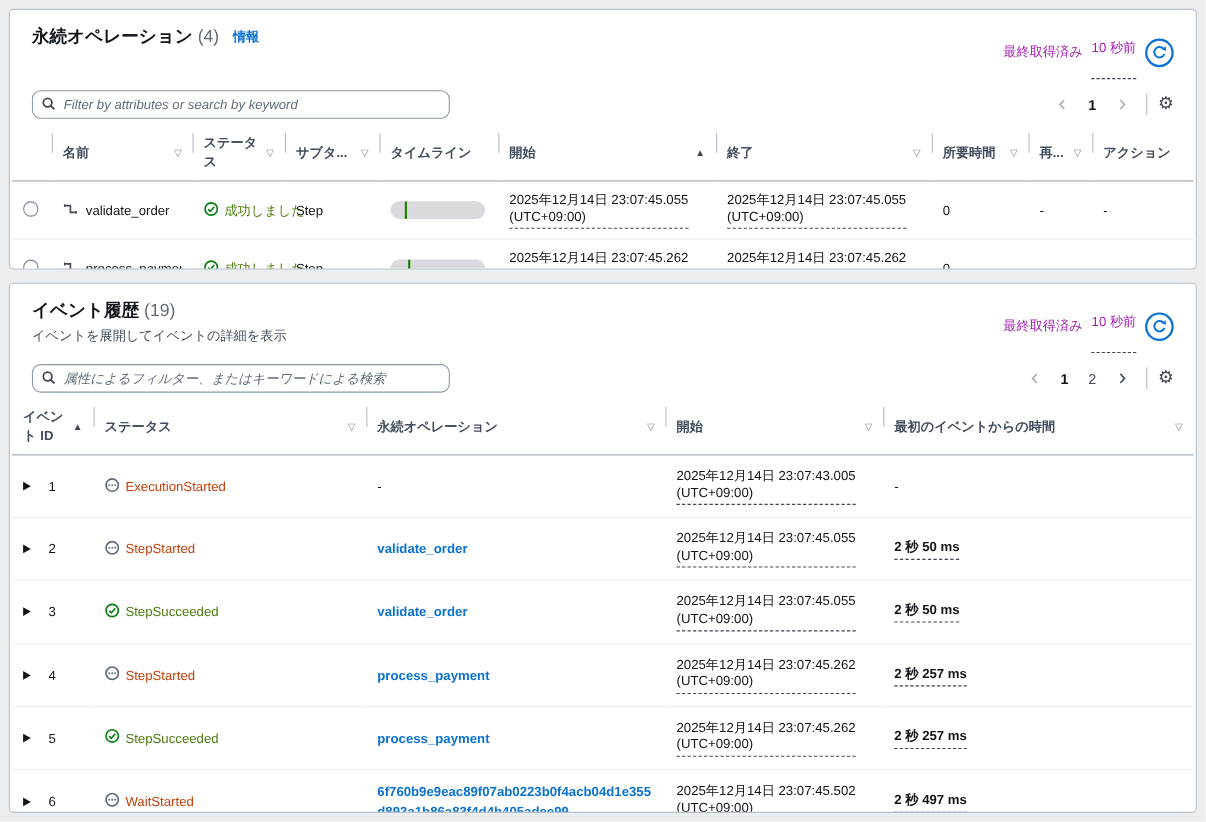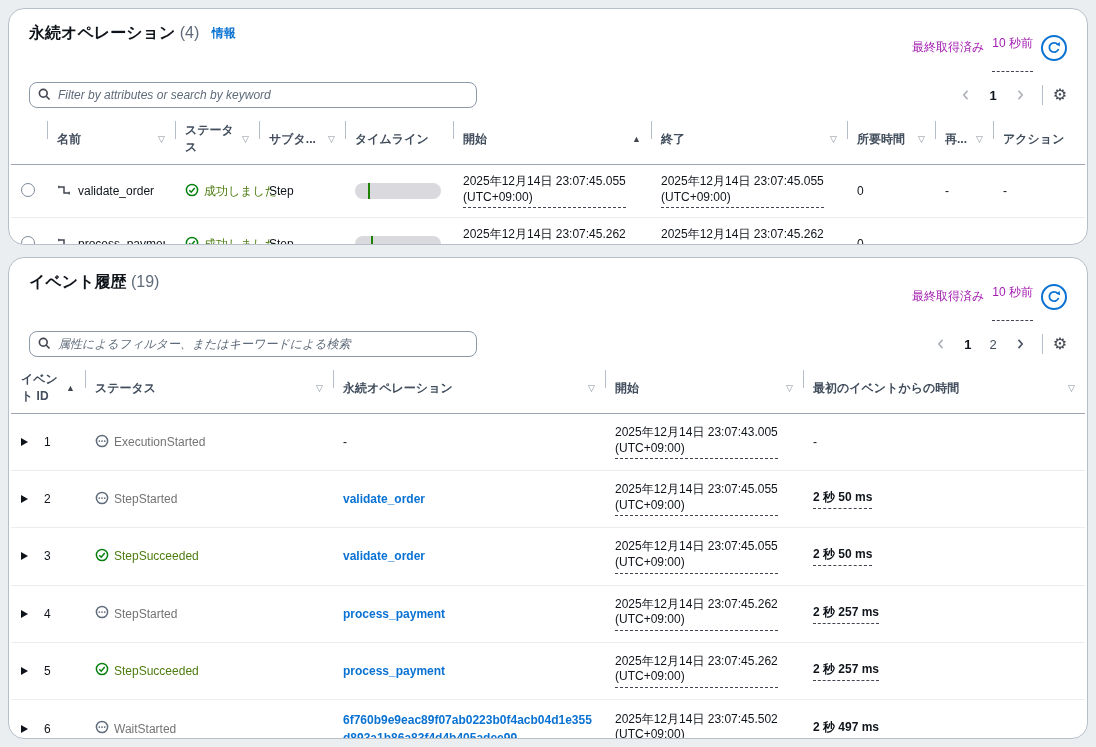--- a/index.html
+++ b/index.html
@@ -6,21 +6,21 @@
   html,body { width:1096px; height:747px; overflow:hidden; }
   body {
     background:#ebeef0;
     font-family:"Liberation Sans","DejaVu Sans",sans-serif;
     color:#0f141a;
     font-size:12px;
   }
   .card {
     background:#fff;
     border:1px solid #b7bfc9;
-    border-radius:16px;
+    border-radius:4px;
     margin:0 8px;
     overflow:hidden;
   }
   #ops-card { margin-top:8px; height:237px; }
   #events-card { margin-top:12px; height:482px; }
 
   .panel-head { display:flex; justify-content:space-between; align-items:flex-start; padding:14px 20px 0 20px; }
   .title-line { font-size:16px; }
   .panel-title { font-weight:700; color:#0f141a; }
   .panel-count { color:#5f6b7a; font-weight:400; }
@@ -29,21 +29,21 @@
 
   .fetch-area { display:flex; align-items:center; gap:8px; font-size:12px; color:#a21caf; white-space:nowrap; }
   .dashed-u { border-bottom:1px dashed #424650; padding-bottom:19px;margin-top:12px; }
   .refresh-btn {
     width:26px; height:26px; border-radius:50%;
     border:2px solid #0972d3; background:#fff;
     display:flex; align-items:center; justify-content:center; cursor:pointer;
   }
 
   .toolbar-row { display:flex; justify-content:space-between; align-items:center; padding:10px 20px 0 20px; }
-  .search-wrap { position:relative; width:448px; }
+  .search-wrap { position:relative; width:380px; }
   .search-wrap svg { position:absolute; left:9px; top:6px; }
   .search-input {
     width:100%; height:26px;
     border:1px solid #8c99a8; border-radius:8px;
     padding:0 8px 0 28px; font-size:12px;
     font-family:"Liberation Sans","DejaVu Sans",sans-serif;
     color:#0f141a; background:#fff; outline:none;
   }
   .search-input::placeholder { font-style:italic; color:#5f6b7a; }
 
@@ -66,21 +66,21 @@
   }
   .th-inner { display:flex; justify-content:space-between; align-items:center; gap:4px; }
   .sort-down { color:#87909b; font-size:9px; }
   .sort-asc { color:#414650; font-size:9px; }
   tbody td { padding:9px 10px; border-top:1px solid #ebeef0; vertical-align:middle; font-size:12px; }
   tbody tr:first-child td { border-top:none; }
 
   .radio { width:14px; height:14px; border:1px solid #7d8998; border-radius:50%; display:inline-block; background:#fff; cursor:pointer; }
   .name-cell { display:flex; align-items:center; gap:7px; white-space:nowrap; overflow:hidden; }
   .status-ok { color:#4d7c0f; display:flex; align-items:center; gap:5px; white-space:nowrap; }
-  .status-prog { color:#737373; display:flex; align-items:center; gap:5px; white-space:nowrap; }
+  .status-prog { color:#c2410c; display:flex; align-items:center; gap:5px; white-space:nowrap; }
 
   .tl-bar { position:relative; width:86px; height:16px; background:#d9d9de; border-radius:8px; overflow:hidden; }
   .tl-marker { position:absolute; top:0; bottom:0; width:2px; background:#1f8104; }
 
   .ts { display:inline-block; line-height:1.3; }
   .ts .tz { border-bottom:1px dashed #424650; padding-bottom:2px; display:block; }
 
   .dur { display:inline-block; border-bottom:1px dashed #424650; padding-bottom:2px; white-space:nowrap;font-weight:bold; }
 
   .exp-cell { display:flex; align-items:center; gap:16px; }
@@ -278,20 +278,21 @@
   </table>
 </div>
 
 <div class="card" id="events-card">
   <div class="panel-head">
     <div>
       <div class="title-line">
         <span class="panel-title">イベント履歴</span>
         <span class="panel-count">(19)</span>
       </div>
+      <div class="panel-desc">イベントを展開してイベントの詳細を表示</div>
     </div>
     <div class="fetch-area">
       <span>最終取得済み</span>
       <span class="dashed-u">10 秒前</span>
       <span class="refresh-btn">
         <svg width="14" height="14" viewBox="0 0 16 16">
           <path d="M13.2 9.2 A5.4 5.4 0 1 1 12.3 4.0" fill="none" stroke="#0972d3" stroke-width="2"></path>
           <polygon points="14.6,1.2 14.9,6.0 10.4,4.4" fill="#0972d3"></polygon>
         </svg>
       </span>

